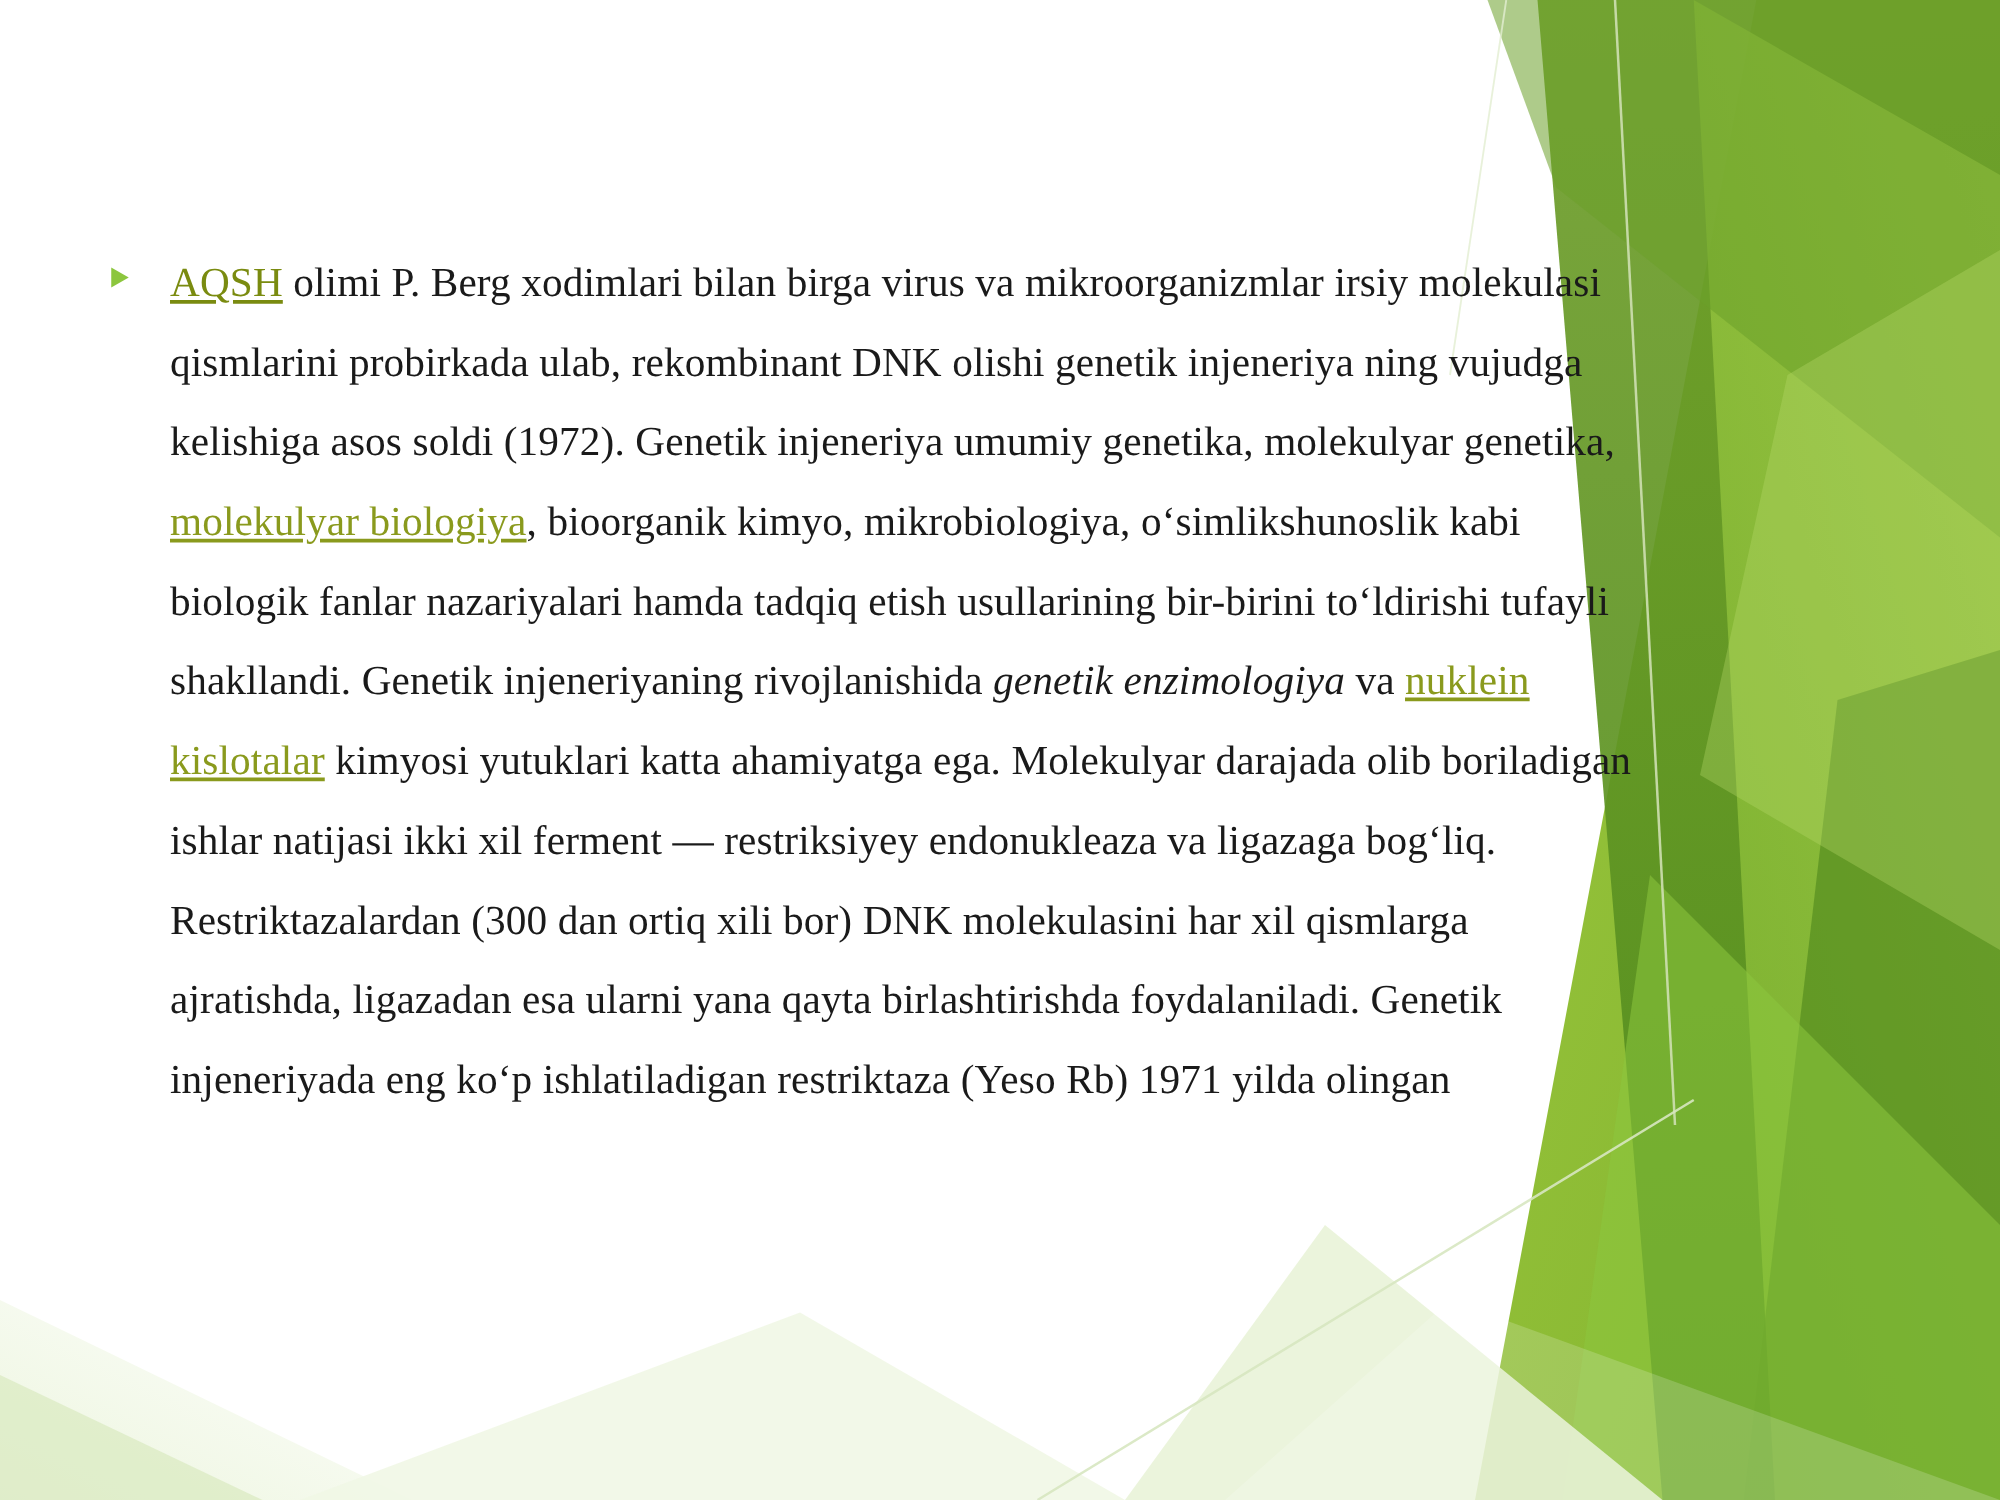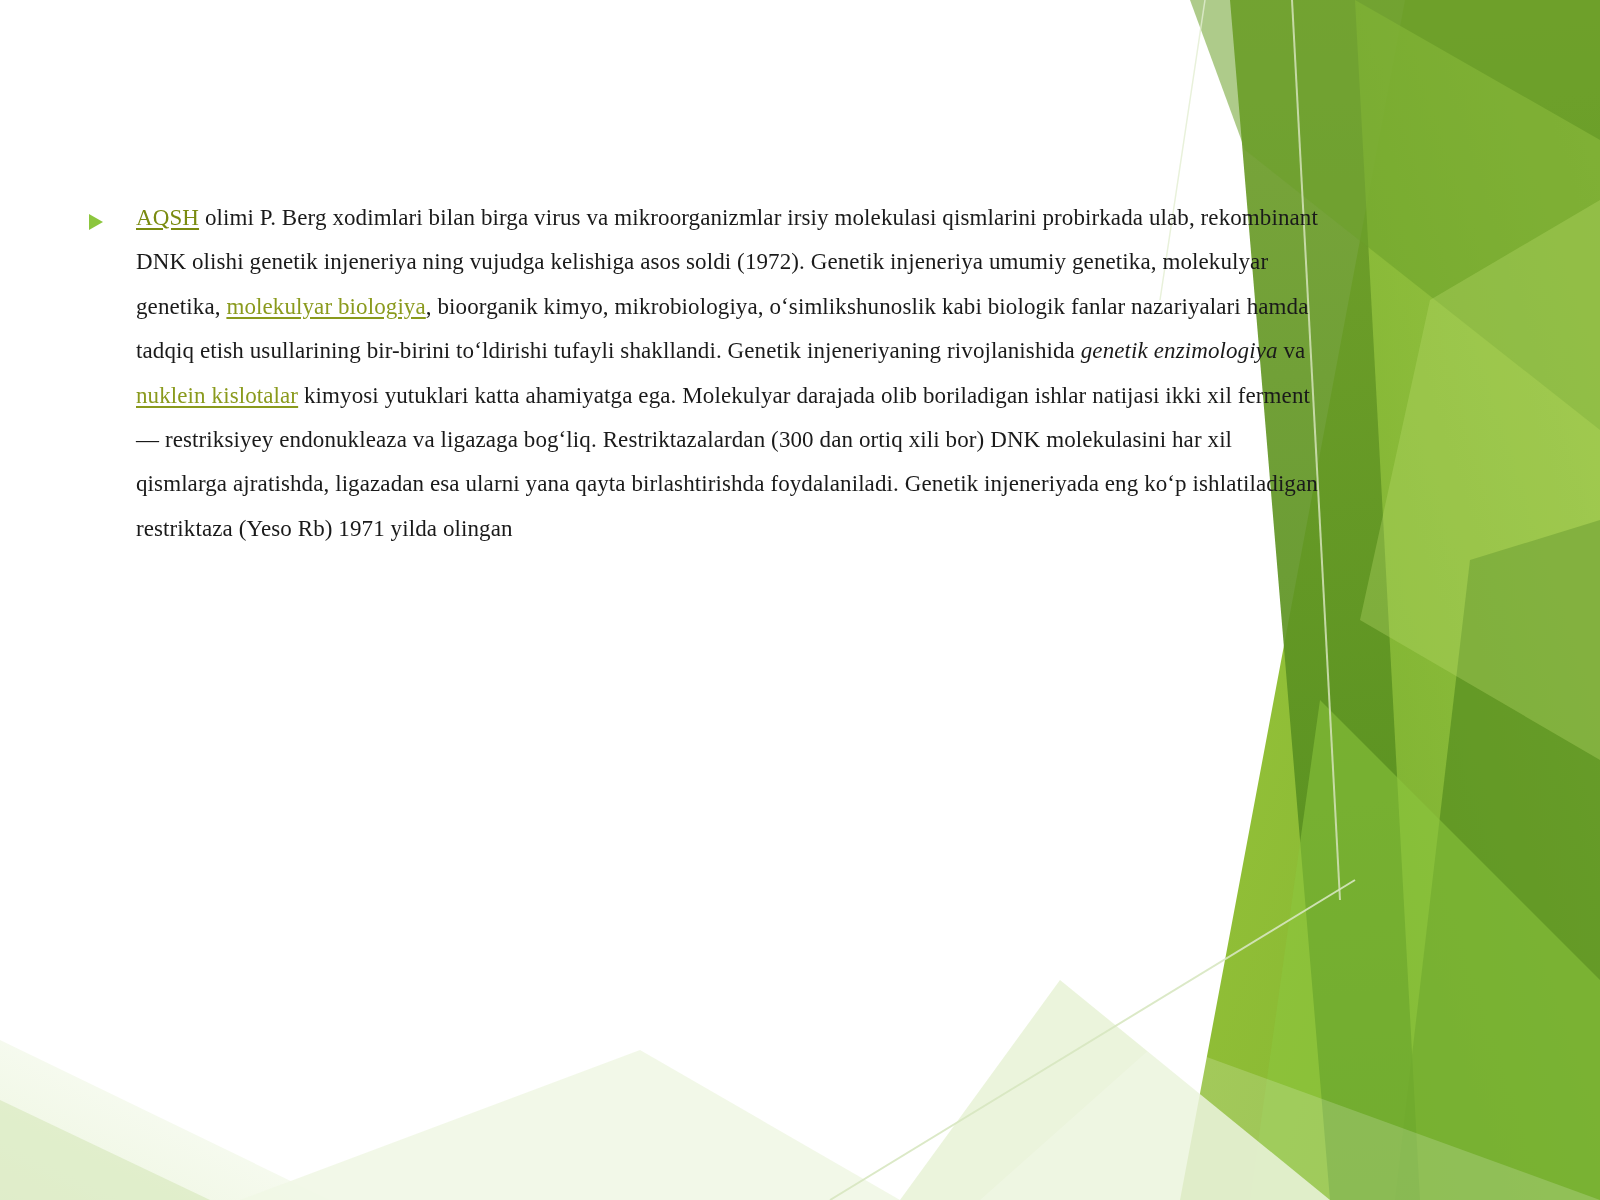--- a/index.html
+++ b/index.html
@@ -47,21 +47,21 @@
     width: 58px;
     padding-top: 14px;
     text-align: left;
   }
   .bullet-marker svg {
     display: block;
     margin-left: 6px;
   }
   .body-text {
     flex: 1 1 auto;
-    font-size: 23px;
+    font-size: 33px;
     line-height: 1.93;
     color: #1a1a1a;
     text-align: left;
     letter-spacing: 0.1px;
   }
   .lnk {
     color: #7a8b10;
     text-decoration: underline;
     text-underline-offset: 3px;
   }

